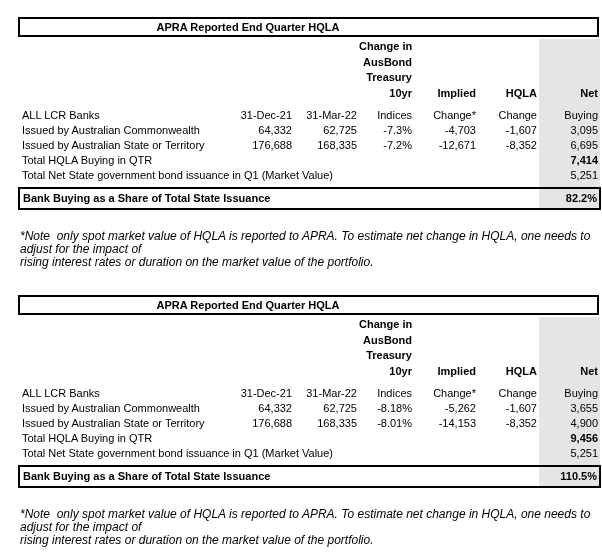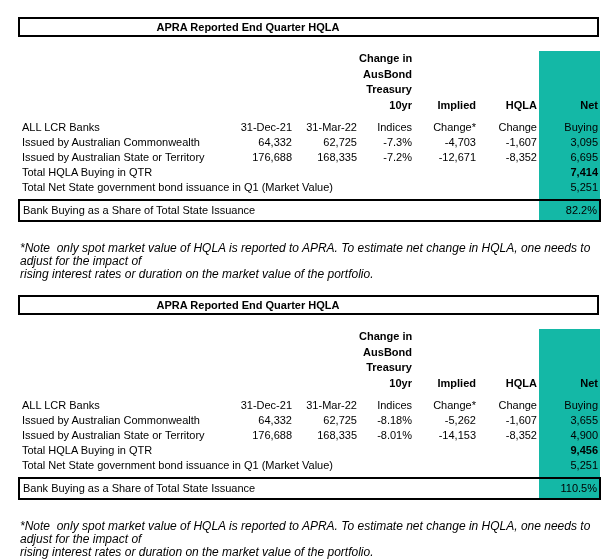--- a/index.html
+++ b/index.html
@@ -10,34 +10,34 @@
   }
   .sheet{position:absolute;left:18px;width:581px}
   #sheet1{top:17px}
   #sheet2{top:295px}
   .title-box{
     box-sizing:border-box;width:581px;height:20px;
     border:2px solid #000;
     font-size:11px;font-weight:700;line-height:16px;
     text-align:center;padding-right:121px; 
   }
-  table.apra{border-collapse:collapse;table-layout:fixed;width:581px;margin-top:14px}
+  table.apra{border-collapse:collapse;table-layout:fixed;width:581px;margin-top:2px}
   .apra td{
     padding:0 2px 0 0;text-align:right;white-space:nowrap;overflow:visible;
     height:15px;line-height:15px;font-size:11px;
   }
   tr.hr td{font-weight:700;height:15.5px;line-height:15.5px}
   tr.allbanks td{font-weight:400;height:21px;vertical-align:bottom;line-height:14px;padding-bottom:1px}
   td.lbl{text-align:left;padding-left:3px}
-  td.ylw{background:#14b8a6}
+  td.ylw{background:#e5e5e5}
   td.b{font-weight:700}
   tr.spacer td{height:4px;line-height:4px;font-size:1px;padding:0}
   tr.total td{
     border-top:2px solid #000;border-bottom:2px solid #000;
-    font-weight:400;height:19px;line-height:19px;
+    font-weight:700;height:19px;line-height:19px;
   }
   tr.total td:first-child{border-left:2px solid #000}
   tr.total td:last-child{border-right:2px solid #000}
   .footnote{
     margin-top:20px;font-size:12px;font-style:italic;line-height:13px;
     white-space:pre-wrap;padding-left:2px;
   }
 </style>
 </head>
 <body>

